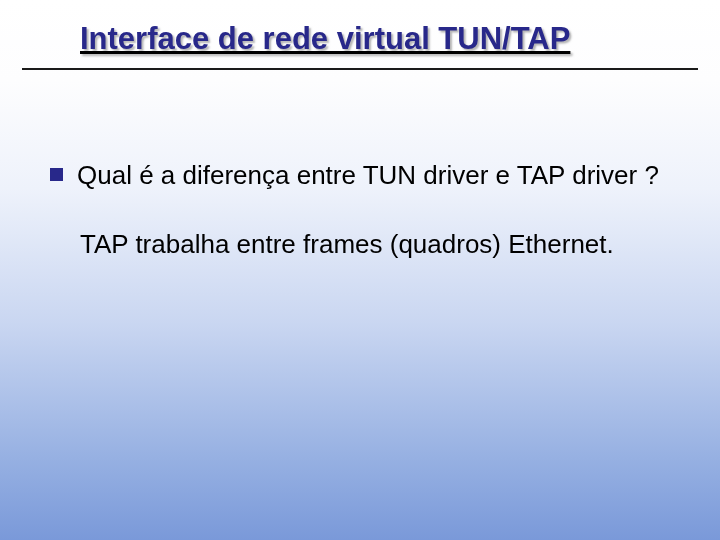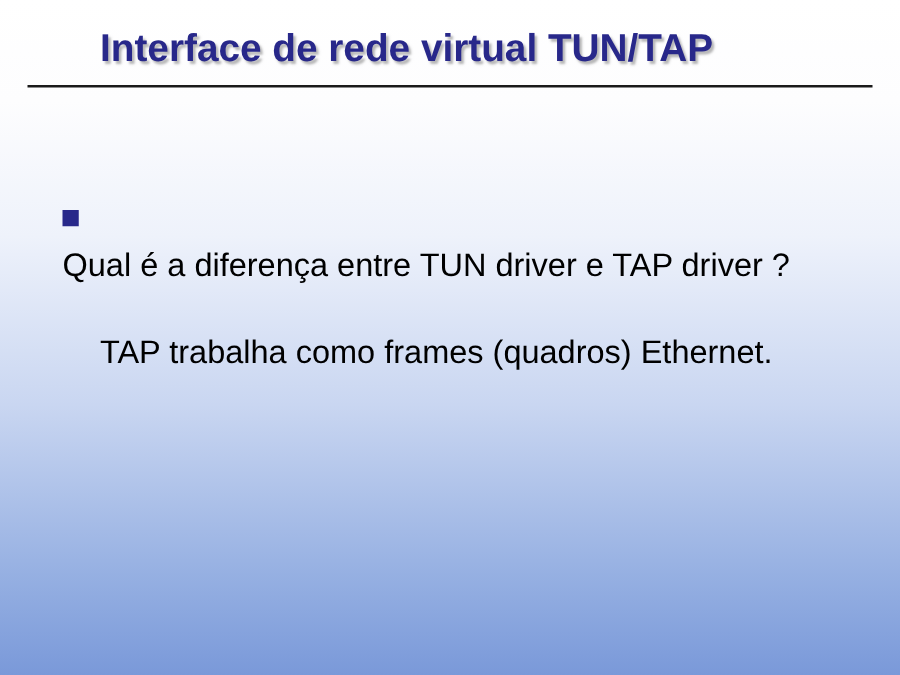--- a/index.html
+++ b/index.html
@@ -19,20 +19,21 @@
                 #eef2fb 35%,
                 #c9d6f1 60%,
                 #96b0e2 85%,
                 #7a99d9 100%);
     box-sizing: border-box;
     padding: 22px 40px 20px 40px;
     position: relative;
   }
   .title-wrap {
     padding-left: 40px;
+    text-decoration: underline;
   }
   .title {
     font-size: 31px;
     font-weight: bold;
     color: #28288a;
     text-shadow: 2px 2px 2px rgba(120,120,120,0.55);
     line-height: 1.1;
     margin: 0;
     padding-bottom: 10px;
     white-space: nowrap;
@@ -47,21 +48,20 @@
   }
   .body {
     margin-top: 92px;
     padding-left: 10px;
   }
   .bullet-row {
     display: flex;
     align-items: flex-start;
     gap: 14px;
     margin-bottom: 34px;
-    flex-direction: column;
   }
   .bullet {
     width: 13px;
     height: 13px;
     background: #28288a;
     flex: 0 0 auto;
     margin-top: 10px;
   }
   .bullet-text {
     font-size: 26px;
@@ -83,15 +83,15 @@
   <div class="title-wrap">
     <h1 class="title">Interface de rede virtual TUN/TAP</h1>
   </div>
   <div class="rule"></div>
 
   <div class="body">
     <div class="bullet-row">
       <div class="bullet"></div>
       <div class="bullet-text">Qual é a diferença entre TUN driver e TAP driver ?</div>
     </div>
-    <div class="indent-text">TAP trabalha como frames (quadros) Ethernet.</div>
+    <div class="indent-text">TAP trabalha entre frames (quadros) Ethernet.</div>
   </div>
 </div>
 
 </body></html>

